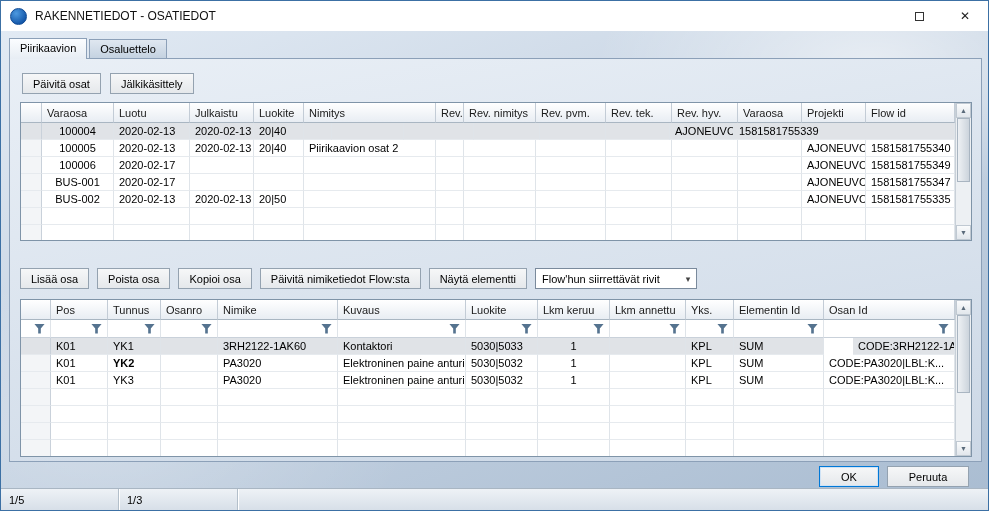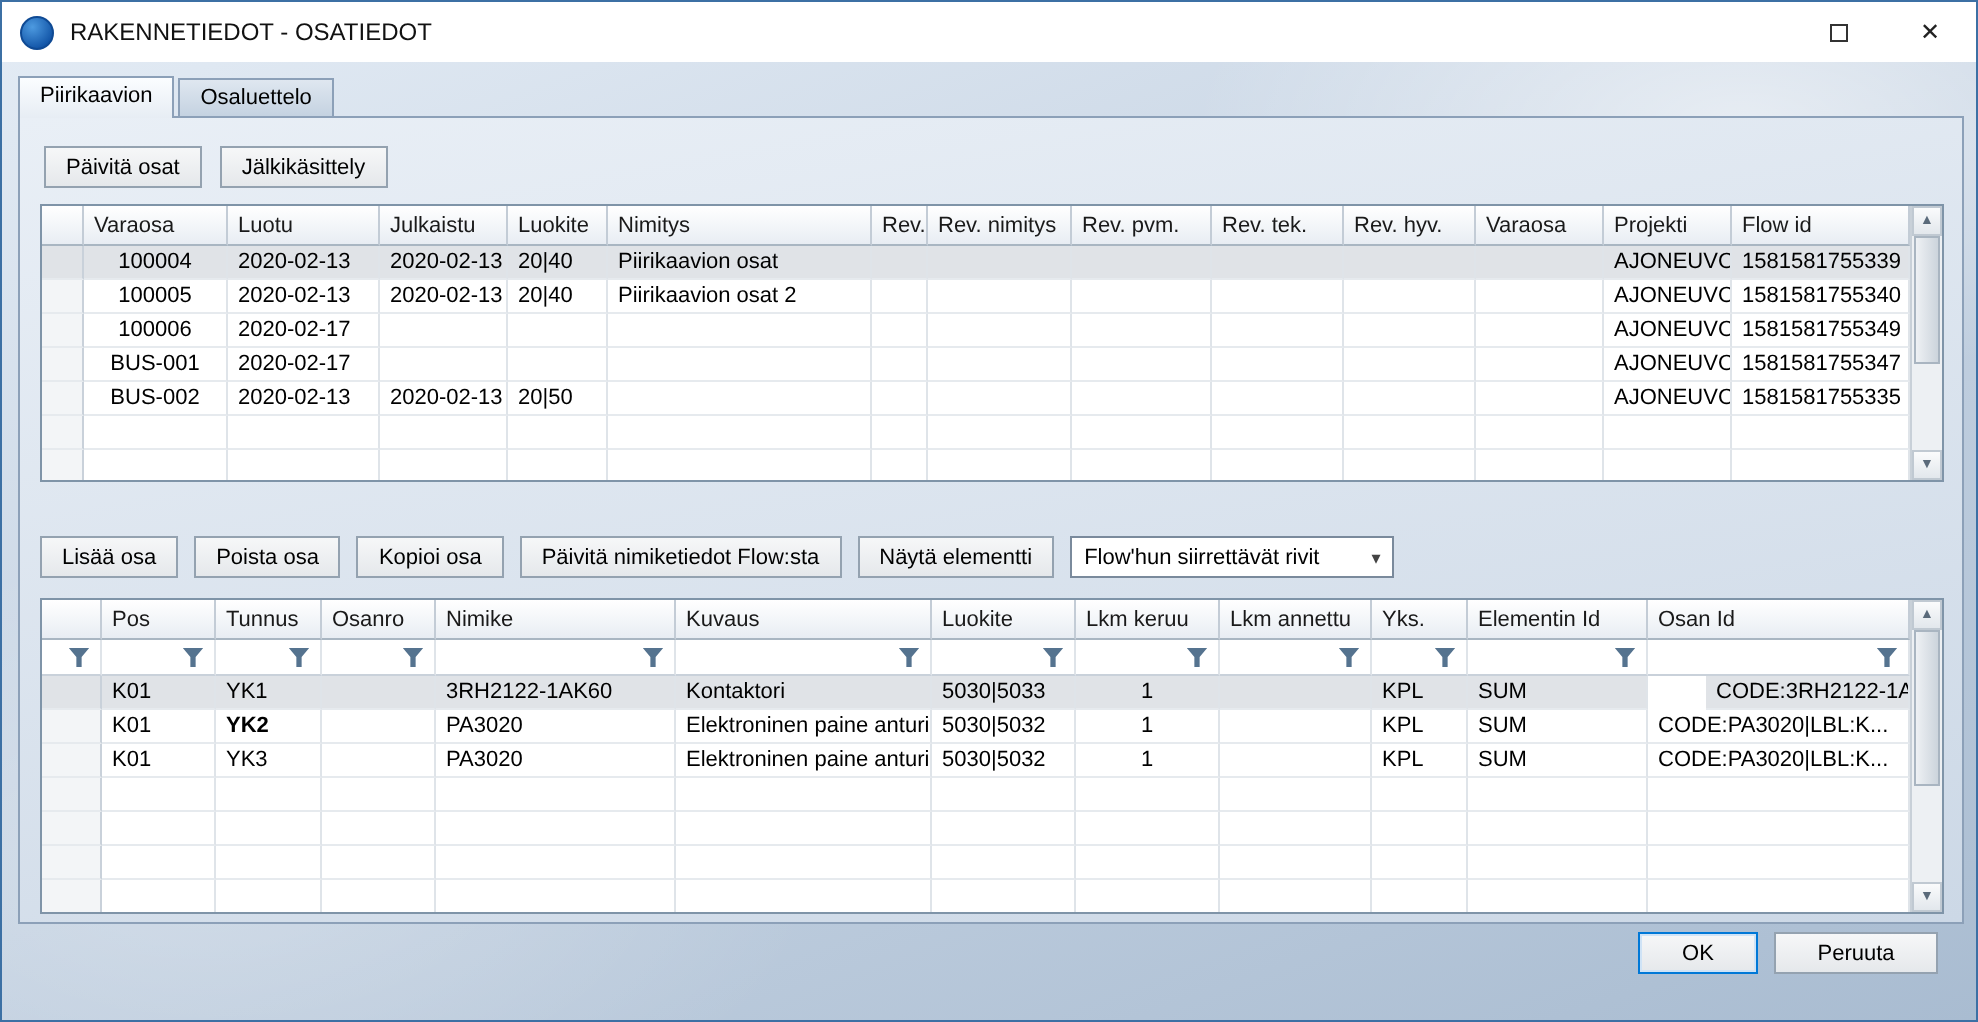--- a/index.html
+++ b/index.html
@@ -124,21 +124,20 @@
             <div class="g-cell " style="width: 64px;">Varaosa</div>
             <div class="g-cell " style="width: 64px;">Projekti</div>
             <div class="g-cell " style="width: 89px; flex: 1 1 0%;">Flow id</div>
           </div>
           <div class="g-row g-data g-sel">
             <div class="g-cell g-selcell" style="width: 21px;"></div>
             <div class="g-cell " style="width: 72px; text-align: center;">100004</div>
             <div class="g-cell " style="width: 76px;">2020-02-13</div>
             <div class="g-cell " style="width: 64px;">2020-02-13</div>
             <div class="g-cell " style="width: 50px;">20|40</div>
-            <div class="g-cell " style="width: 132px;">Piirikaavion osat</div>
             <div class="g-cell " style="width: 28px;"></div>
             <div class="g-cell " style="width: 72px;"></div>
             <div class="g-cell " style="width: 70px;"></div>
             <div class="g-cell " style="width: 66px;"></div>
             <div class="g-cell " style="width: 66px;"></div>
             <div class="g-cell " style="width: 64px;"></div>
             <div class="g-cell " style="width: 64px;">AJONEUVO</div>
             <div class="g-cell " style="width: 89px; flex: 1 1 0%;">1581581755339</div>
           </div>
           <div class="g-row g-data">
@@ -419,14 +418,19 @@
         </div>
         <div class="scroll-btn">▼</div>
       </div>
     </div>
 
   </div>
 
   <button class="footer-btn btn-ok">OK</button>
   <button class="footer-btn btn-cancel">Peruuta</button>
 
+  <div class="statusbar">
+    <div class="status-panel sp1">1/5</div>
+    <div class="status-panel sp2">1/3</div>
+    <div class="status-panel sp3"></div>
+  </div>
 
 </div>
 
 </body></html>

